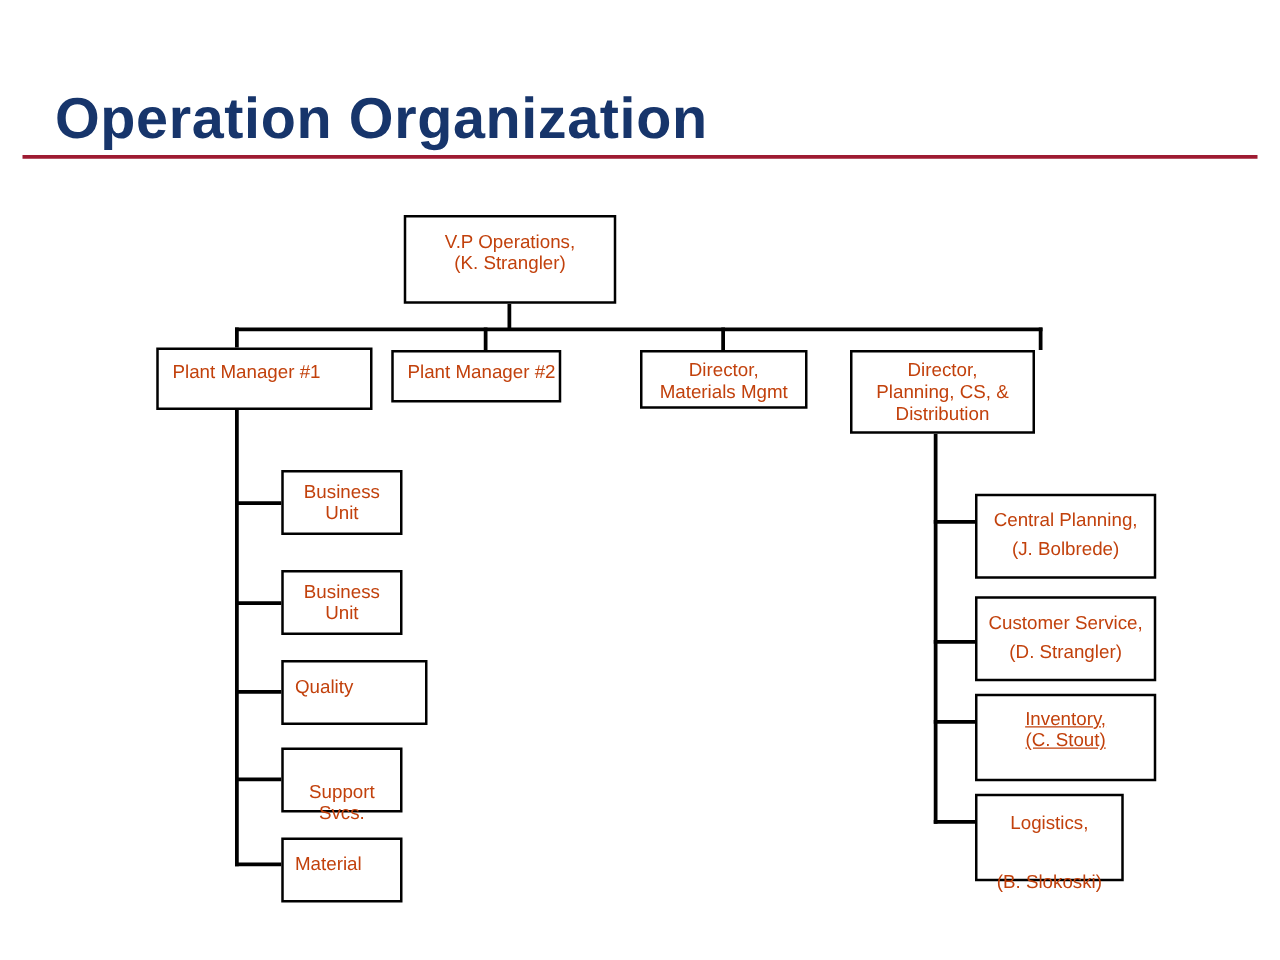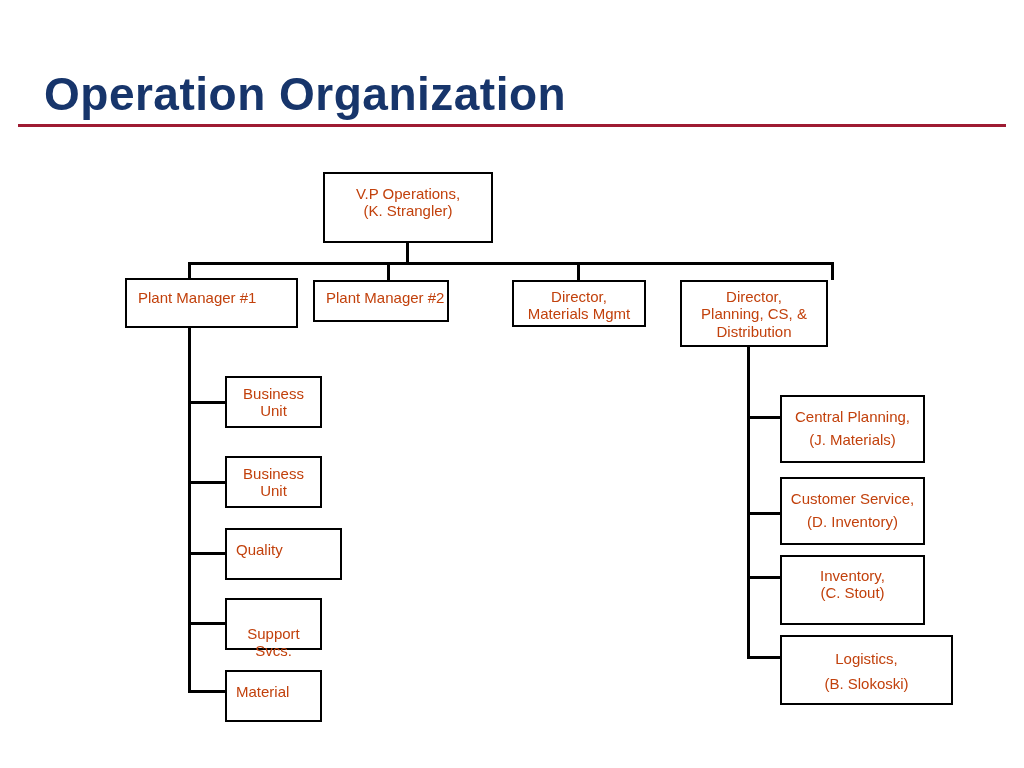--- a/index.html
+++ b/index.html
@@ -155,32 +155,32 @@
       <span class="line">Support</span>
       <span class="line">Svcs.</span>
     </div>
 
     <div class="node leftal" style="left:225px; top:670px; width:97px; height:52px; padding:11px 0 0 9px;">
       <span class="line">Material</span>
     </div>
 
     <div class="node center" style="left:780px; top:395px; width:145px; height:68px; padding-top:8px; line-height:1.55;">
       <span class="line">Central Planning,</span>
-      <span class="line">(J. Materials)</span>
+      <span class="line">(J. Bolbrede)</span>
     </div>
 
     <div class="node center" style="left:780px; top:477px; width:145px; height:68px; padding-top:8px; line-height:1.55;">
       <span class="line">Customer Service,</span>
-      <span class="line">(D. Inventory)</span>
+      <span class="line">(D. Strangler)</span>
     </div>
 
-    <div class="node center" style="left:780px; top:555px; width:145px; height:70px; padding-top:10px;">
+    <div class="node center" style="left:780px; top:555px; width:145px; height:70px; padding-top:10px;text-decoration:underline;">
       <span class="line">Inventory,</span>
       <span class="line">(C. Stout)</span>
     </div>
 
-    <div class="node center" style="left:780px; top:635px; width:173px; height:70px; padding-top:10px; line-height:1.65;">
+    <div class="node center" style="left:780px; top:635px; width:119px; height:70px; padding-top:10px; line-height:1.65;gap:22px;">
       <span class="line">Logistics,</span>
       <span class="line">(B. Slokoski)</span>
     </div>
 
   </div>
 </div>
 
 </body></html>

